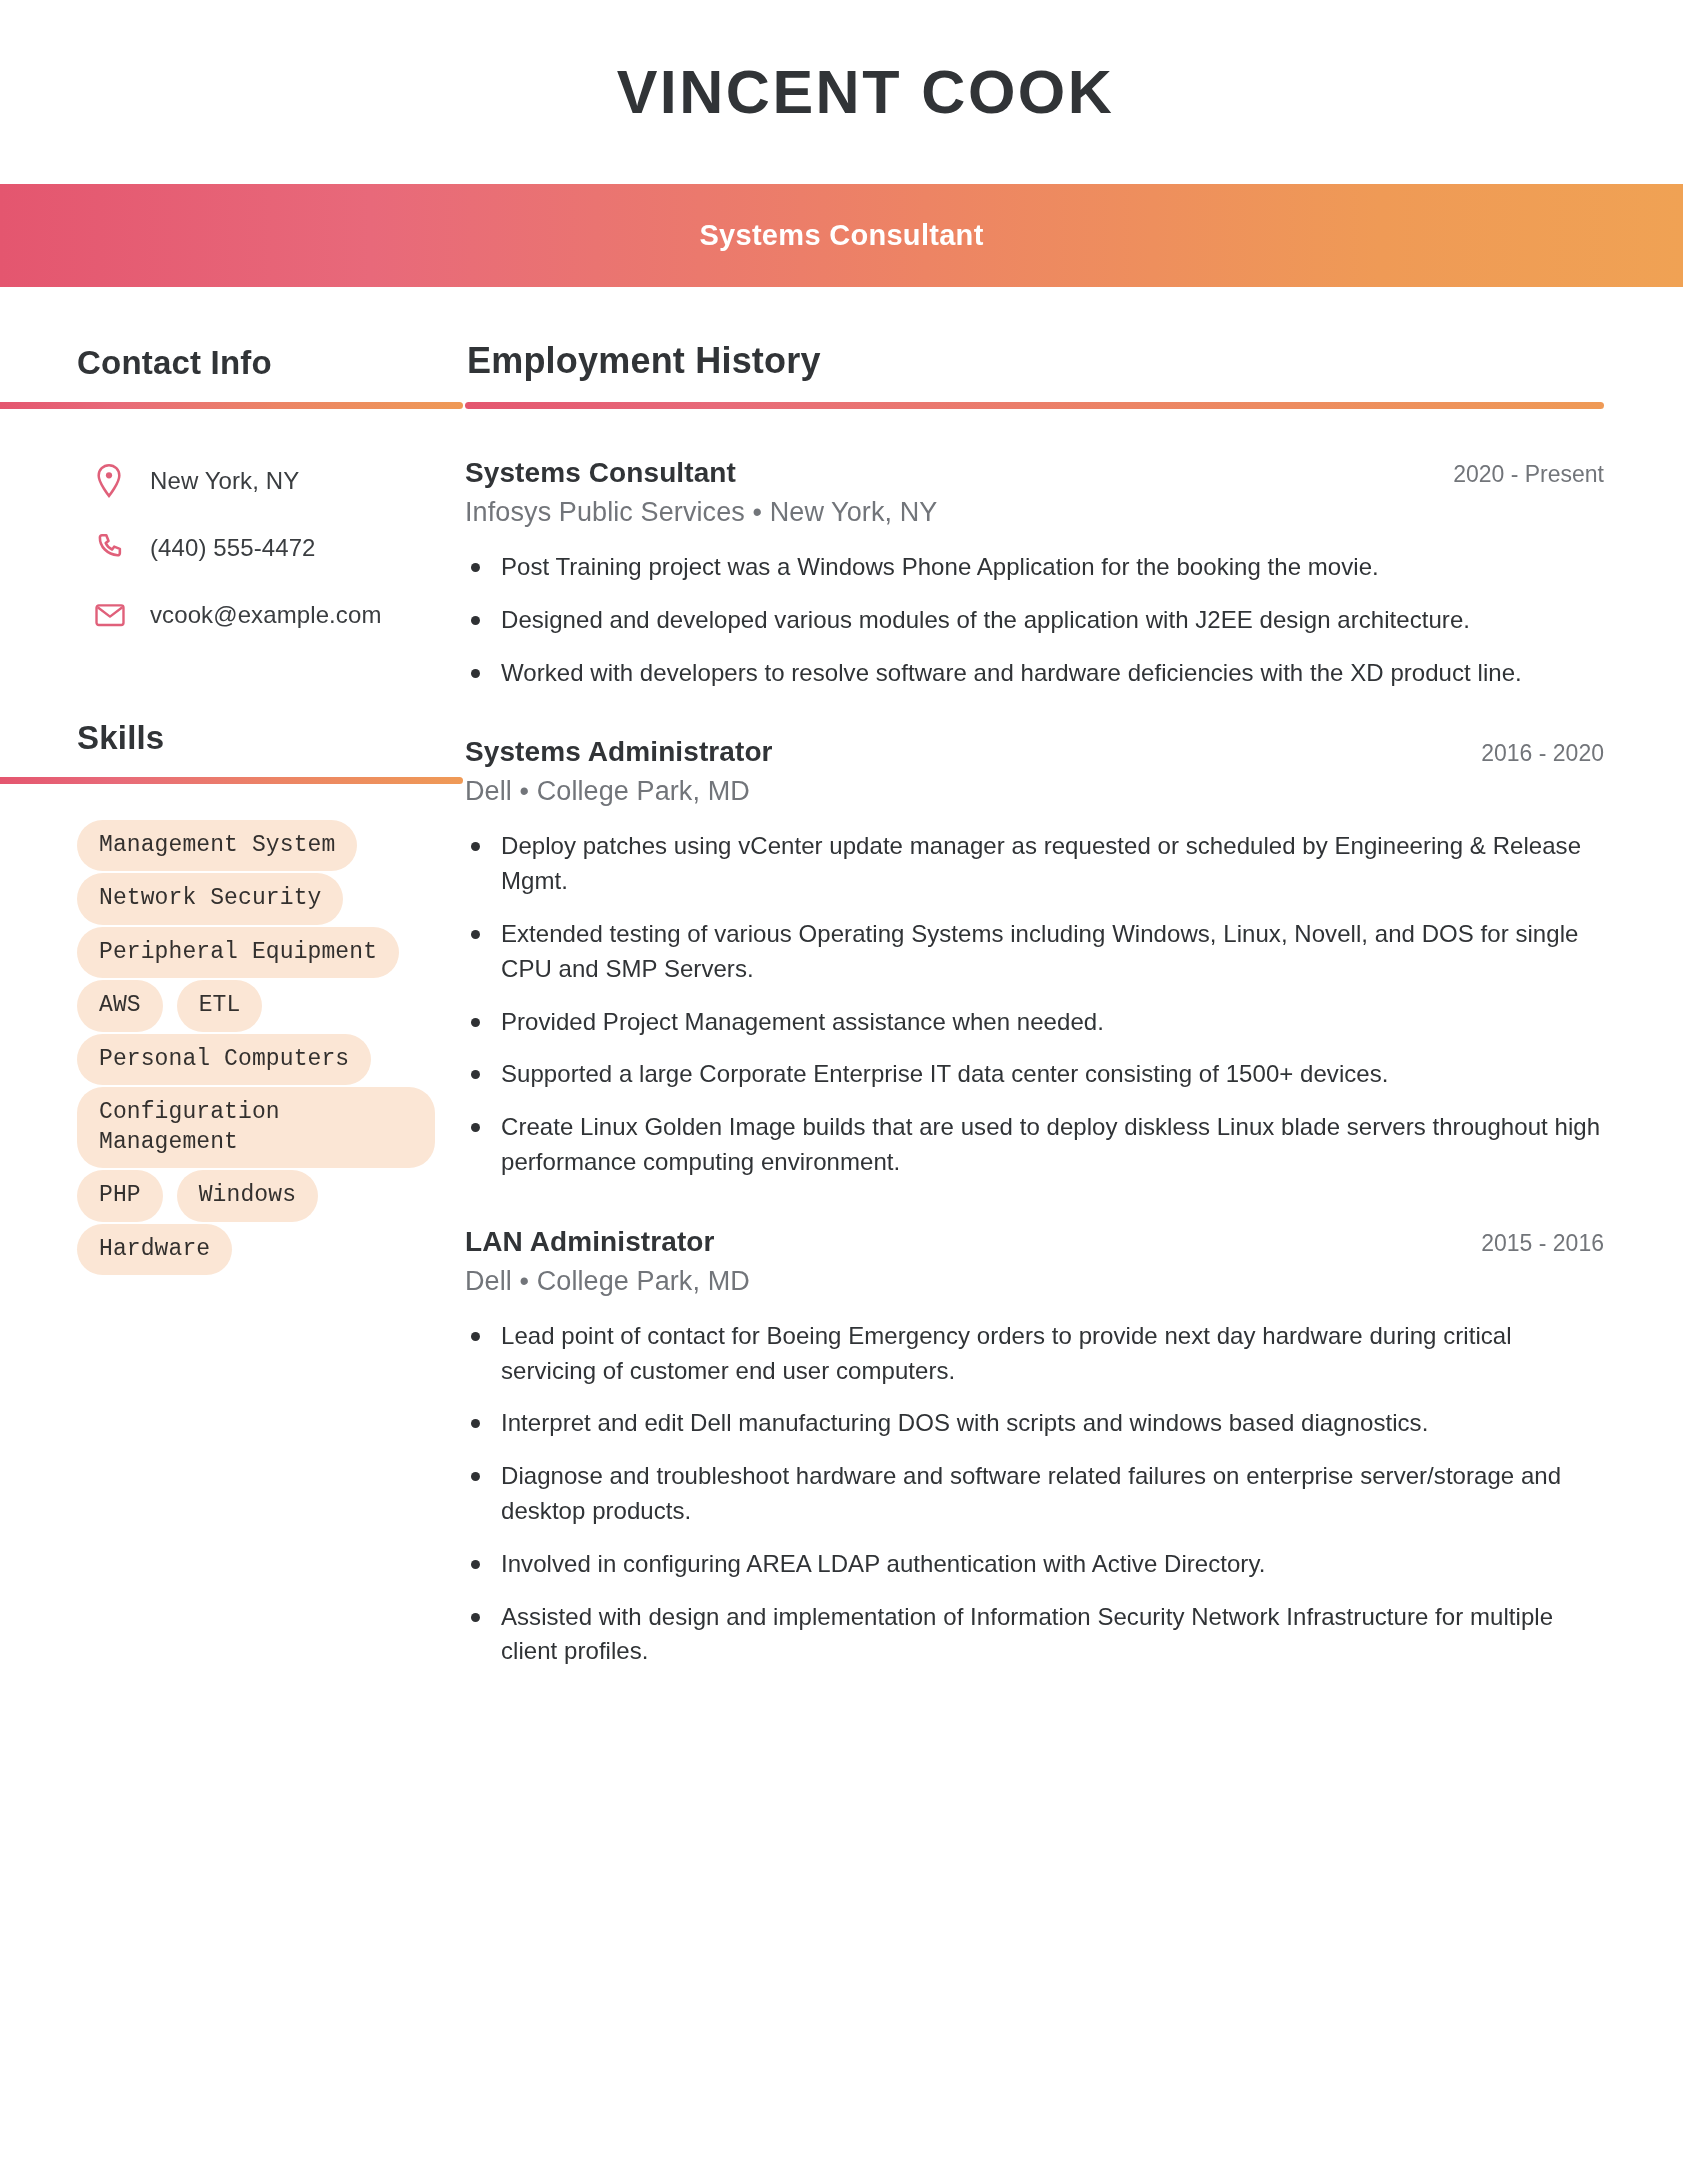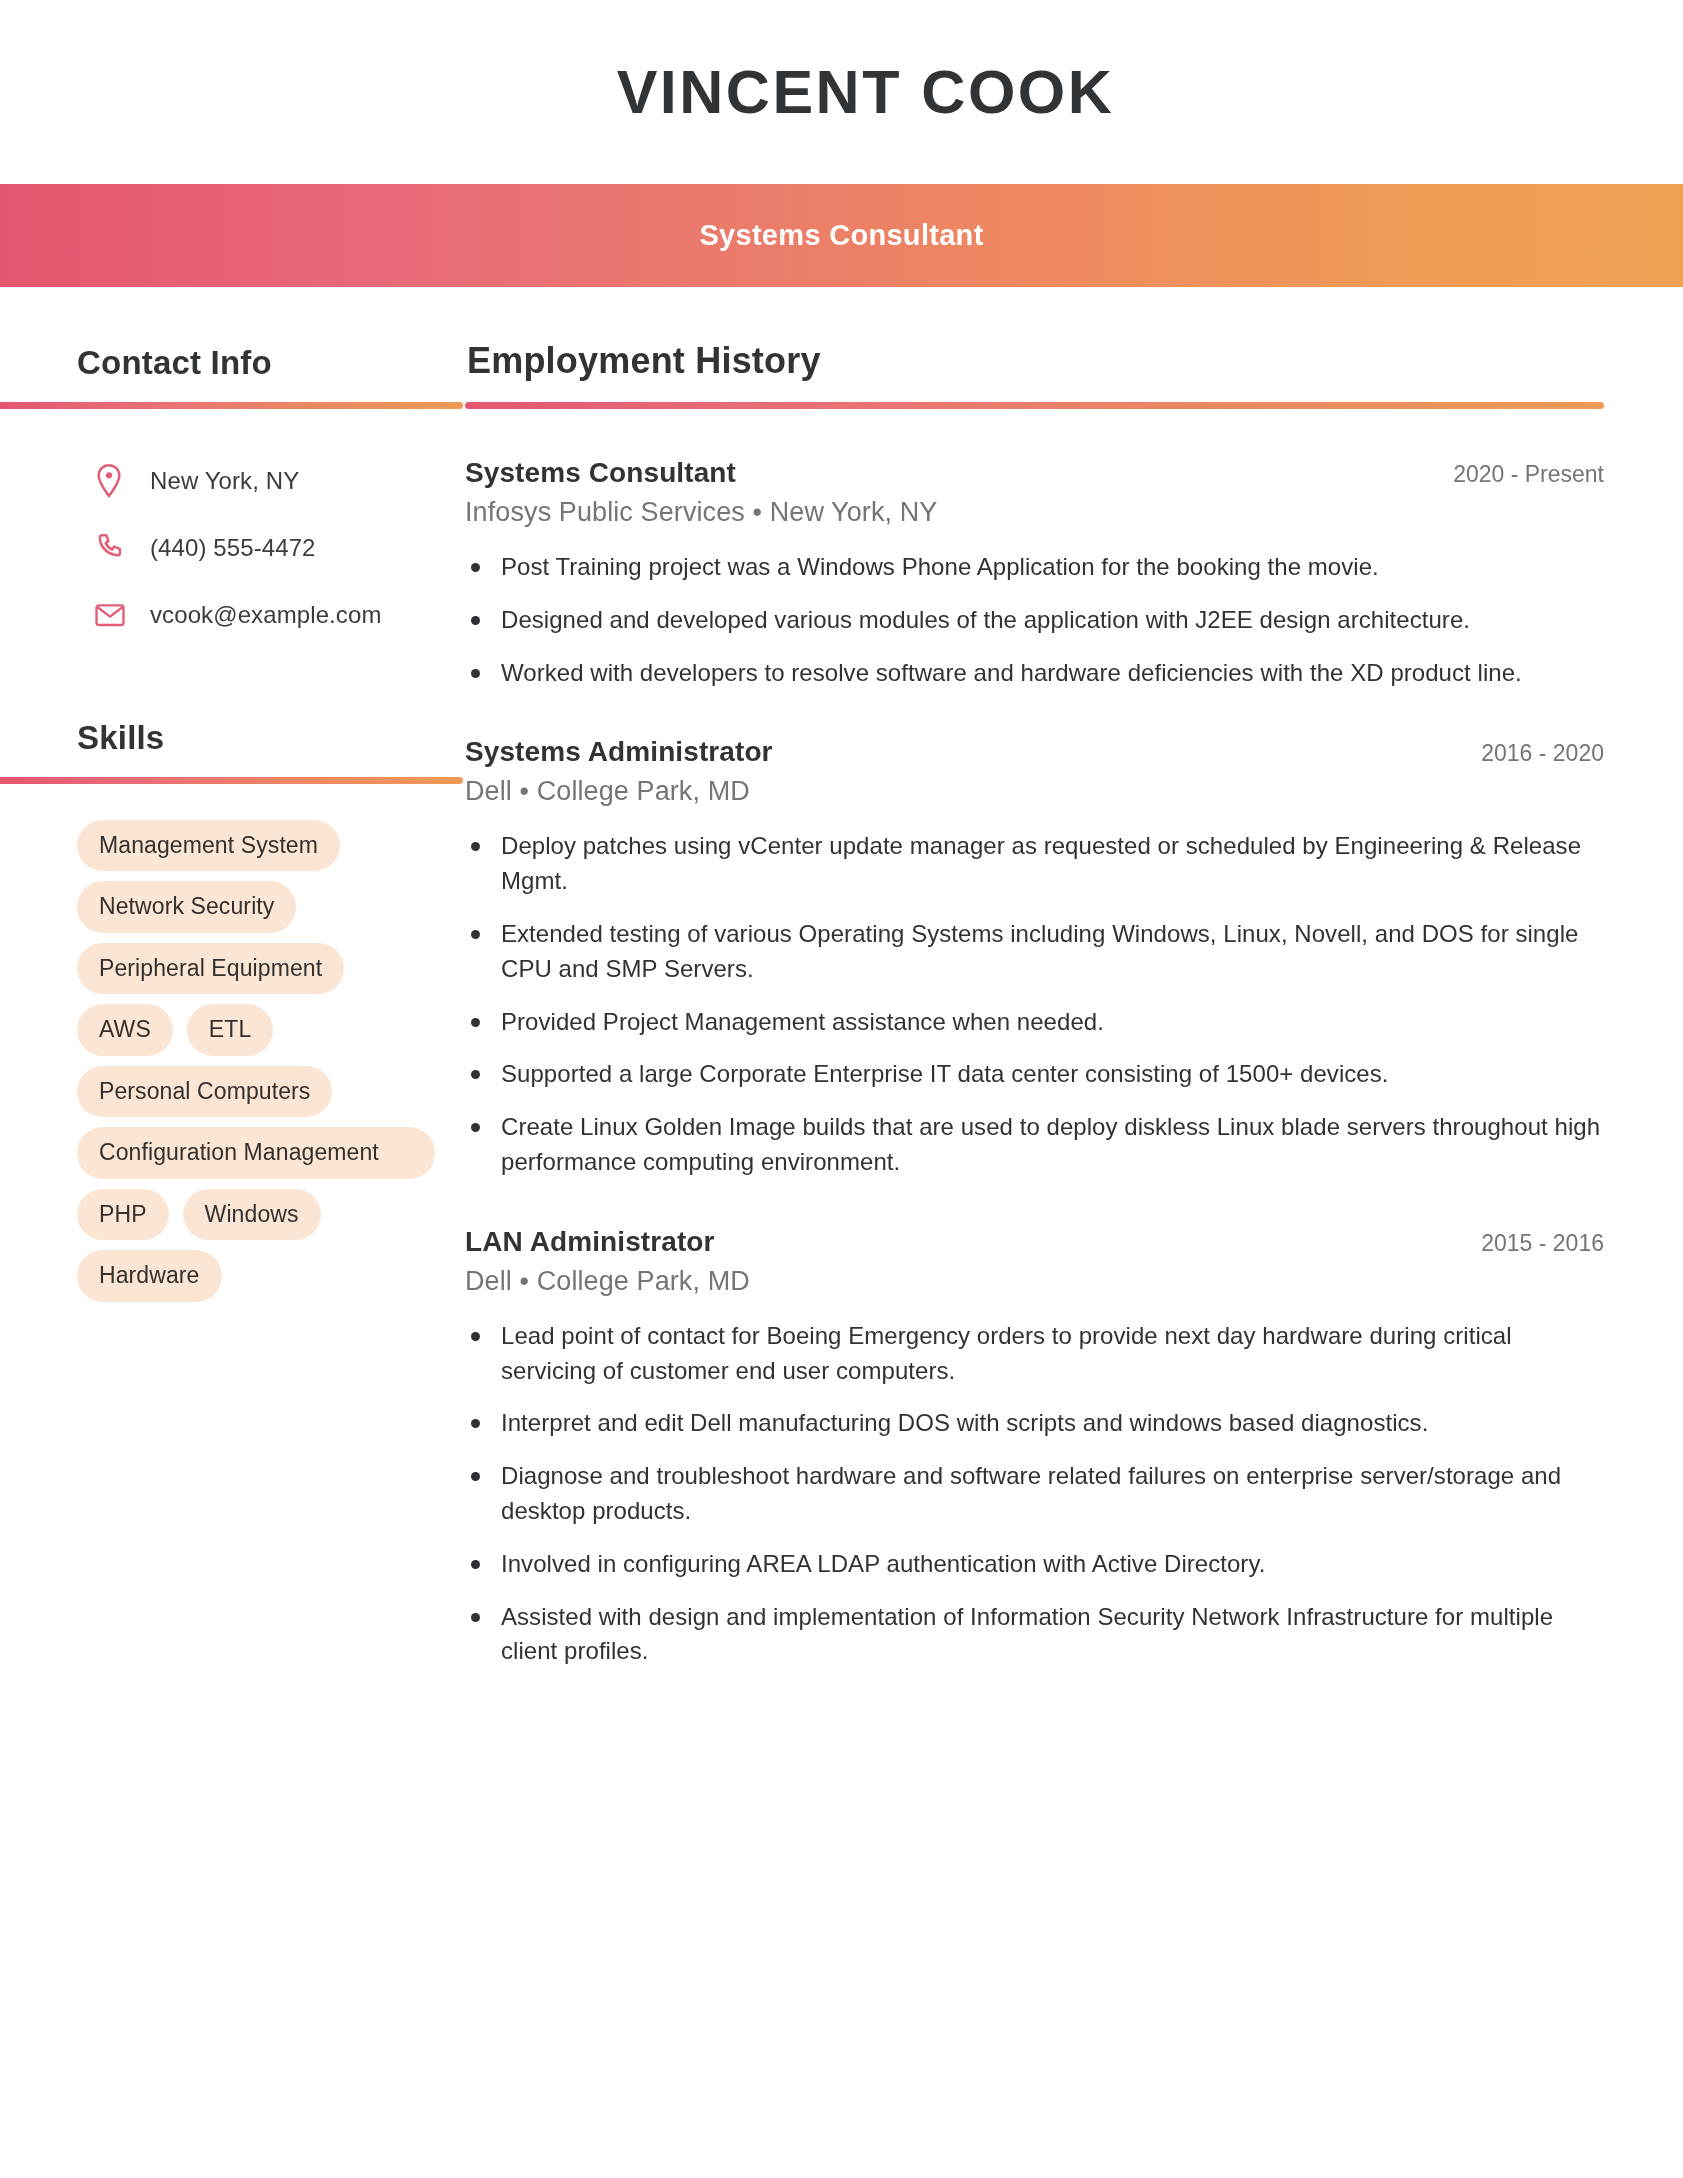--- a/index.html
+++ b/index.html
@@ -129,22 +129,23 @@
   }
 
   
   .skills-block { margin-top: 71px; }
   .skills-wrap {
     margin-top: 36px;
     padding-left: 77px;
     padding-right: 30px;
     display: flex;
     flex-wrap: wrap;
-    gap: 10px 14px;
+    gap: 2px 14px;
     max-width: 388px;
+    font-family: Liberation Mono, monospace;
   }
   .skill-pill {
     background: #fbe6d5;
     color: #33302e;
     border-radius: 26px;
     font-size: 23px;
     padding: 11px 22px;
     line-height: 1.28;
     letter-spacing: 0.1px;
     box-sizing: border-box;

